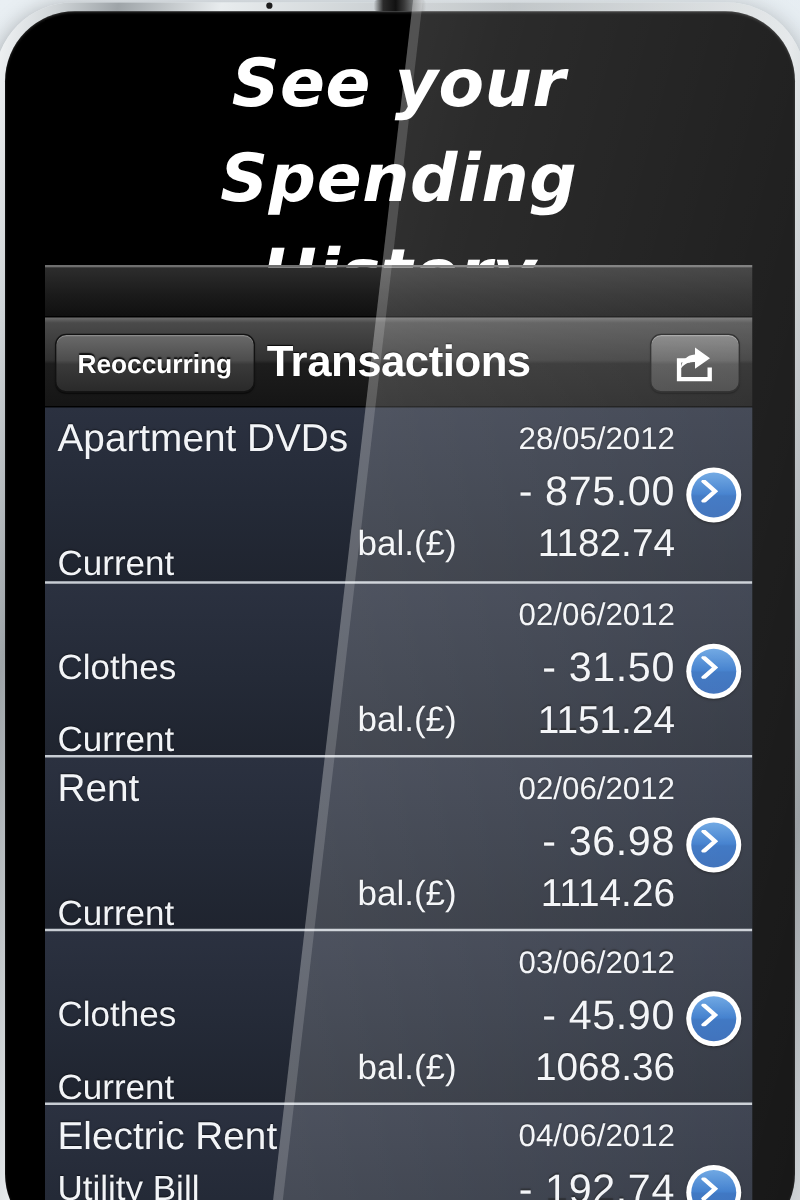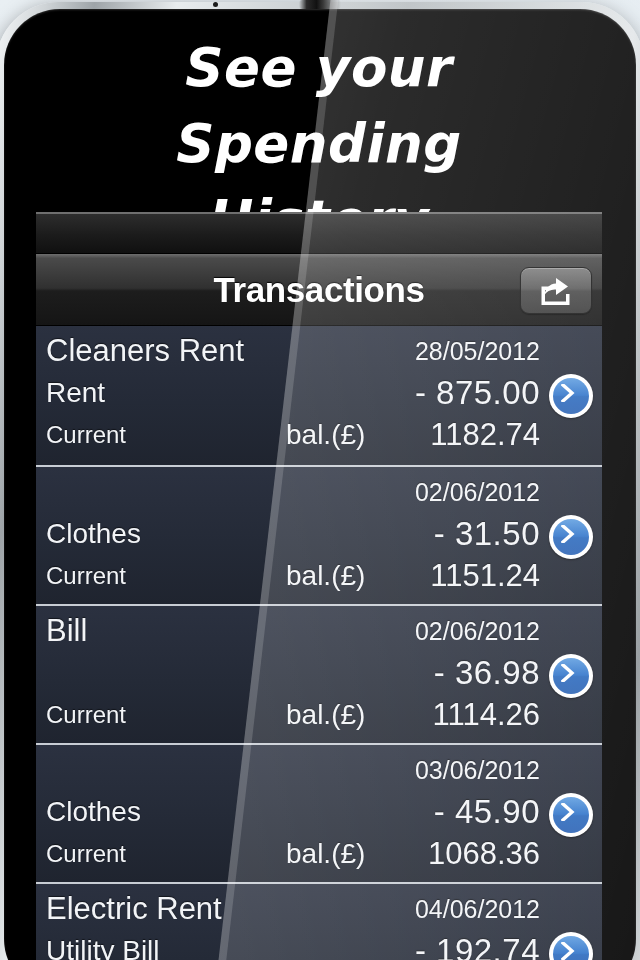--- a/index.html
+++ b/index.html
@@ -230,21 +230,22 @@
   }
   .tx-amount {
     position: absolute;
     right: 62px;
     font-size: 33px;
     letter-spacing: 0.5px;
   }
   .tx-acct {
     position: absolute;
     left: 10px;
-    font-size: 24px;
+    font-size: 28px;
+    margin-top: 16px;
   }
   .tx-ballabel {
     position: absolute;
     left: 250px;
     font-size: 28px;
   }
   .tx-bal {
     position: absolute;
     right: 62px;
     font-size: 31px;
@@ -316,40 +317,40 @@
     <div class="promo">
       <div class="promo-text">
         <span>See your Spending</span>
         <span class="promo-line2">History</span>
       </div>
     </div>
 
     <div class="status-bar"></div>
 
     <div class="navbar">
+      <div class="nav-back">Reoccurring</div>
       <div class="nav-title">Transactions</div>
       <div class="nav-share">
         <span>
           <svg width="34" height="30" viewBox="0 0 34 30">
             <path d="M2.5 10.5 L13 10.5 L13 14 L6 14 L6 25.5 L27 25.5 L27 18 L30.5 18 L30.5 29 L2.5 29 Z" fill="#ffffff"></path>
             <path d="M17 2 L17 7.5 C10 8 6.5 12.5 5.5 19 C9 14 13 13.5 17 13.5 L17 19 L29 10.5 Z" fill="#ffffff"></path>
           </svg>
         </span>
       </div>
     </div>
 
     <div class="tx-list">
 
       <div class="tx-row">
         <div class="tx-line line1">
-          <span class="tx-name">Cleaners Rent</span>
+          <span class="tx-name">Apartment DVDs</span>
           <span class="tx-date">28/05/2012</span>
         </div>
         <div class="tx-line line2">
-          <span class="tx-cat">Rent</span>
           <span class="tx-amount">-  875.00</span>
         </div>
         <div class="tx-line line3">
           <span class="tx-acct">Current</span>
           <span class="tx-ballabel">bal.(£)</span>
           <span class="tx-bal">1182.74</span>
         </div>
         <div class="disclosure">
           <div class="inner"></div>
           <span>
@@ -378,21 +379,21 @@
           <span>
             <svg width="14" height="18" viewBox="0 0 14 18">
               <path d="M2 1 L11 9 L2 17" stroke="#ffffff" stroke-width="3.4" fill="none" stroke-linecap="square"></path>
             </svg>
           </span>
         </div>
       </div>
 
       <div class="tx-row">
         <div class="tx-line line1">
-          <span class="tx-name">Bill</span>
+          <span class="tx-name">Rent</span>
           <span class="tx-date">02/06/2012</span>
         </div>
         <div class="tx-line line2">
           <span class="tx-amount">-   36.98</span>
         </div>
         <div class="tx-line line3">
           <span class="tx-acct">Current</span>
           <span class="tx-ballabel">bal.(£)</span>
           <span class="tx-bal">1114.26</span>
         </div>

